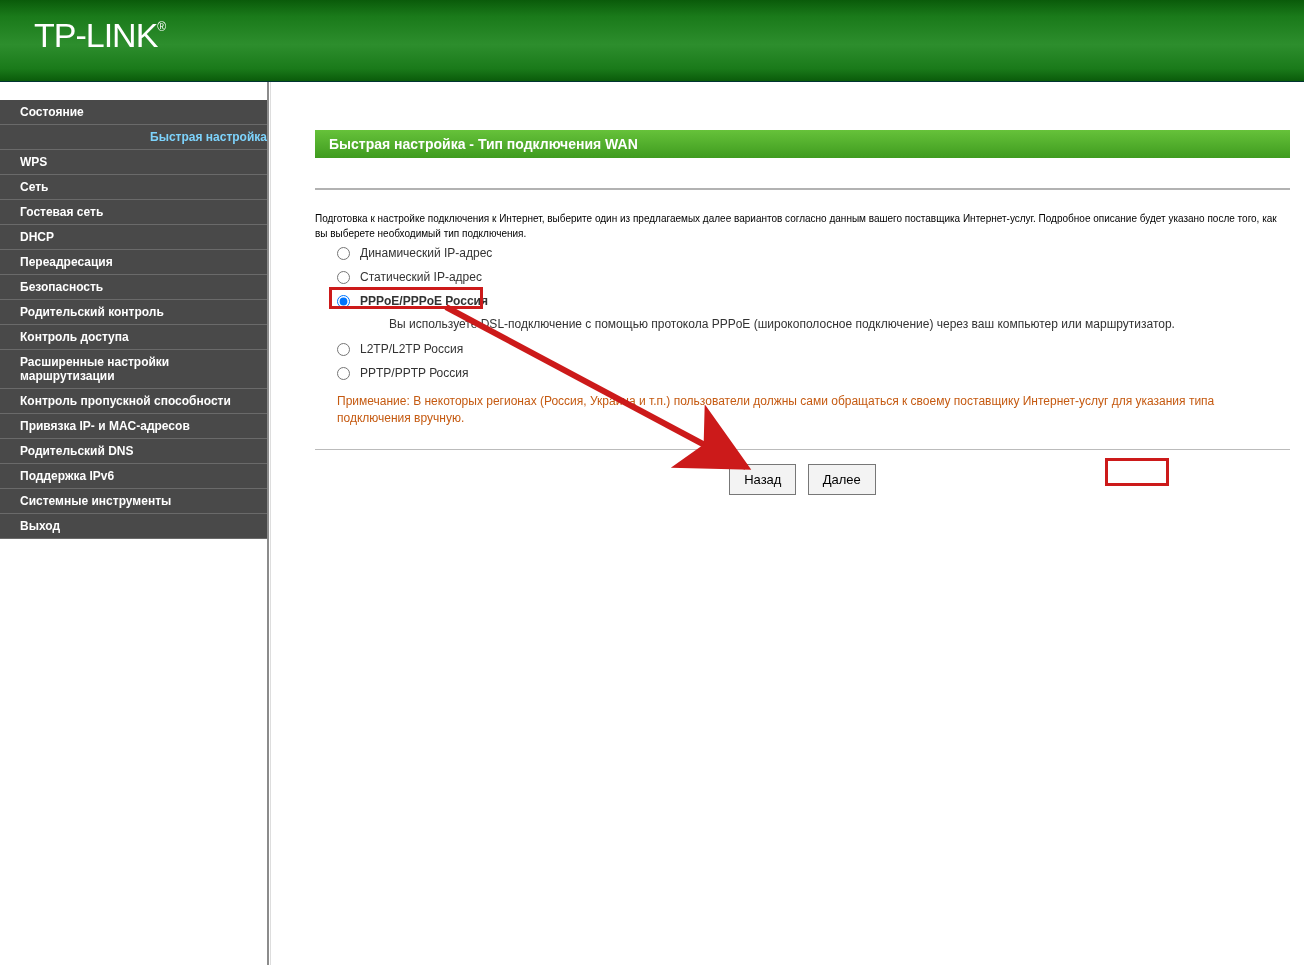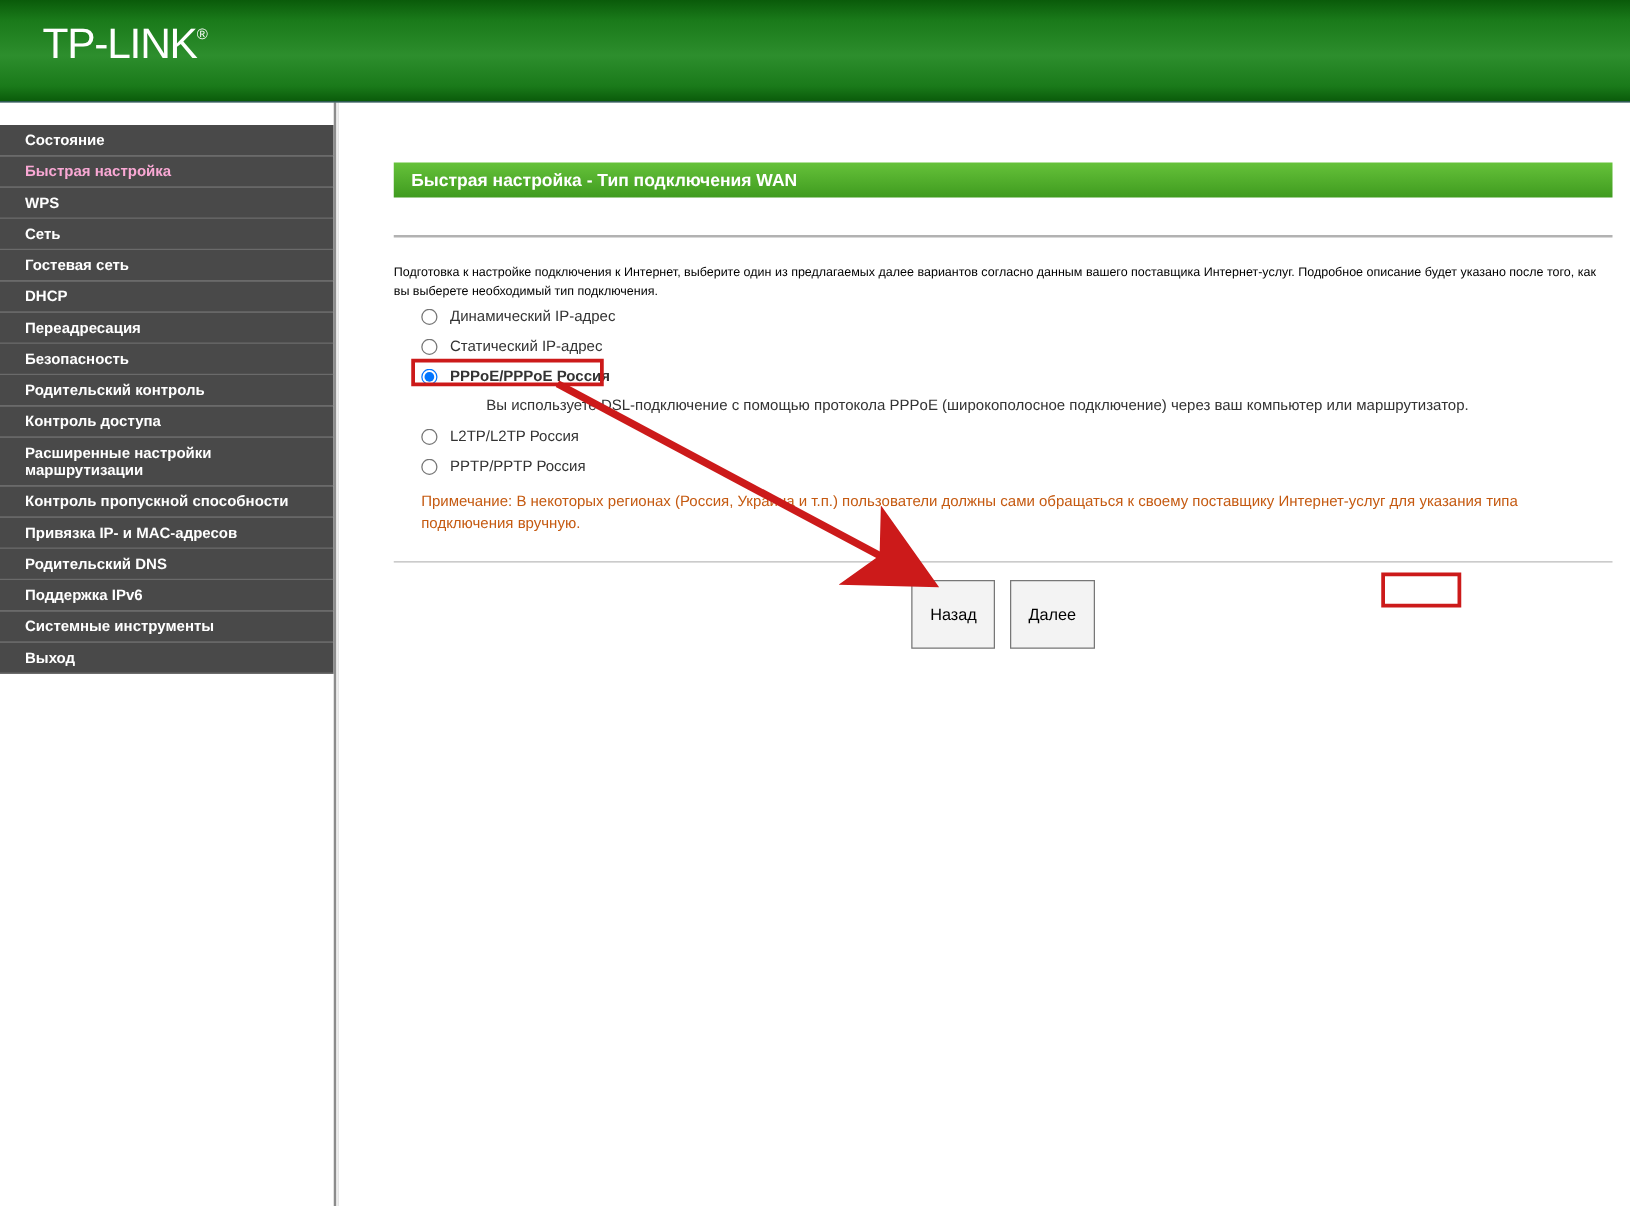--- a/index.html
+++ b/index.html
@@ -6,40 +6,40 @@
 body { font-family: Arial, Helvetica, sans-serif; font-size: 12px; background: #fff; width: 1304px; height: 965px; }
 
 .header { height: 82px; background: linear-gradient(to bottom, #0a5b0a 0%, #1a7a1a 20%, #2d8e2d 55%, #1a7a1a 85%, #0a5b0a 100%); border-bottom: 1px solid #033; position: relative; }
 .logo { position: absolute; left: 6px; top: 16px; color: #fff; font-size: 34px; font-weight: normal; letter-spacing: -1px; margin-left: 28px; }
 .logo sup { font-size: 12px; vertical-align: top; position: relative; top: 4px; }
 
 .layout { display: flex; height: calc(965px - 82px); }
 .sidebar { width: 267px; background: #fff; padding-top: 18px; }
 .sidebar ul { list-style: none; border-radius: 17px; }
 .sidebar li { background: #494949; color: #fff; font-size: 12px; font-weight: bold; padding: 5px 0 5px 20px; border-bottom: 1px solid #6a6a6a; cursor: pointer; }
-.sidebar li.active { color: #f9a8d4; }
+.sidebar li.active { color: #7dd3fc; text-align: right; }
 
 .vdiv { width: 4px; background: #fff; border-left: 2px solid #8c8c8c; border-right: 1px solid #ddd; margin-top: 0; }
 
 .content { flex: 1; padding: 48px 14px 0 44px; }
 .titlebar { background: #4caf1f; background: linear-gradient(to bottom,#66c23a,#3f9b1f); color: #fff; font-weight: bold; font-size: 14px; padding: 6px 14px; }
 .hsep { height: 2px; background: #b2b2b2; margin-top: 30px; margin-bottom: 22px; }
 .intro { color: #000000; font-size: 10px; line-height: 1.45; }
 .options { margin-left: 22px; }
 .opt-row { display: flex; align-items: flex-start; gap: 10px; padding: 5px 0; position: relative; }
 .opt-row input[type=radio] { margin-top: 1px; }
 .opt-label { color: #333; font-size: 12px; }
 .opt-row.selected .opt-label { font-weight: bold; }
 .hl { position: absolute; border: 3px solid #cc1a1a; pointer-events: none; }
 .hl-radio { left: -8px; top: -2px; width: 154px; height: 22px; }
 .desc { margin: 4px 0 6px 52px; color: #333; font-size: 12px; }
 .note { margin: 8px 0 0 22px; color: #c55a11; font-size: 12px; line-height: 1.4; }
 .hsep2 { height: 1px; background: #bbb; margin: 22px 0 14px 0; }
 .btnrow { text-align: center; position: relative; }
-button.nav { font-family: inherit; font-size: 13px; padding: 19px 14px; background: #f3f3f3; border: 1px solid #777; cursor: pointer; margin: 0 4px; }
+button.nav { font-family: inherit; font-size: 13px; padding: 7px 14px; background: #f3f3f3; border: 1px solid #777; cursor: pointer; margin: 0 4px; }
 .hl-next { left: 790px; top: -6px; width: 64px; height: 28px; border: 3px solid #cc1a1a; position: absolute; pointer-events: none; }
 
 .arrow-svg { position: absolute; left: 0; top: 0; pointer-events: none; }
 </style>
 </head>
 <body>
 
 <div class="header">
   <div class="logo"><span>TP-LINK</span><sup>®</sup></div>
 </div>

